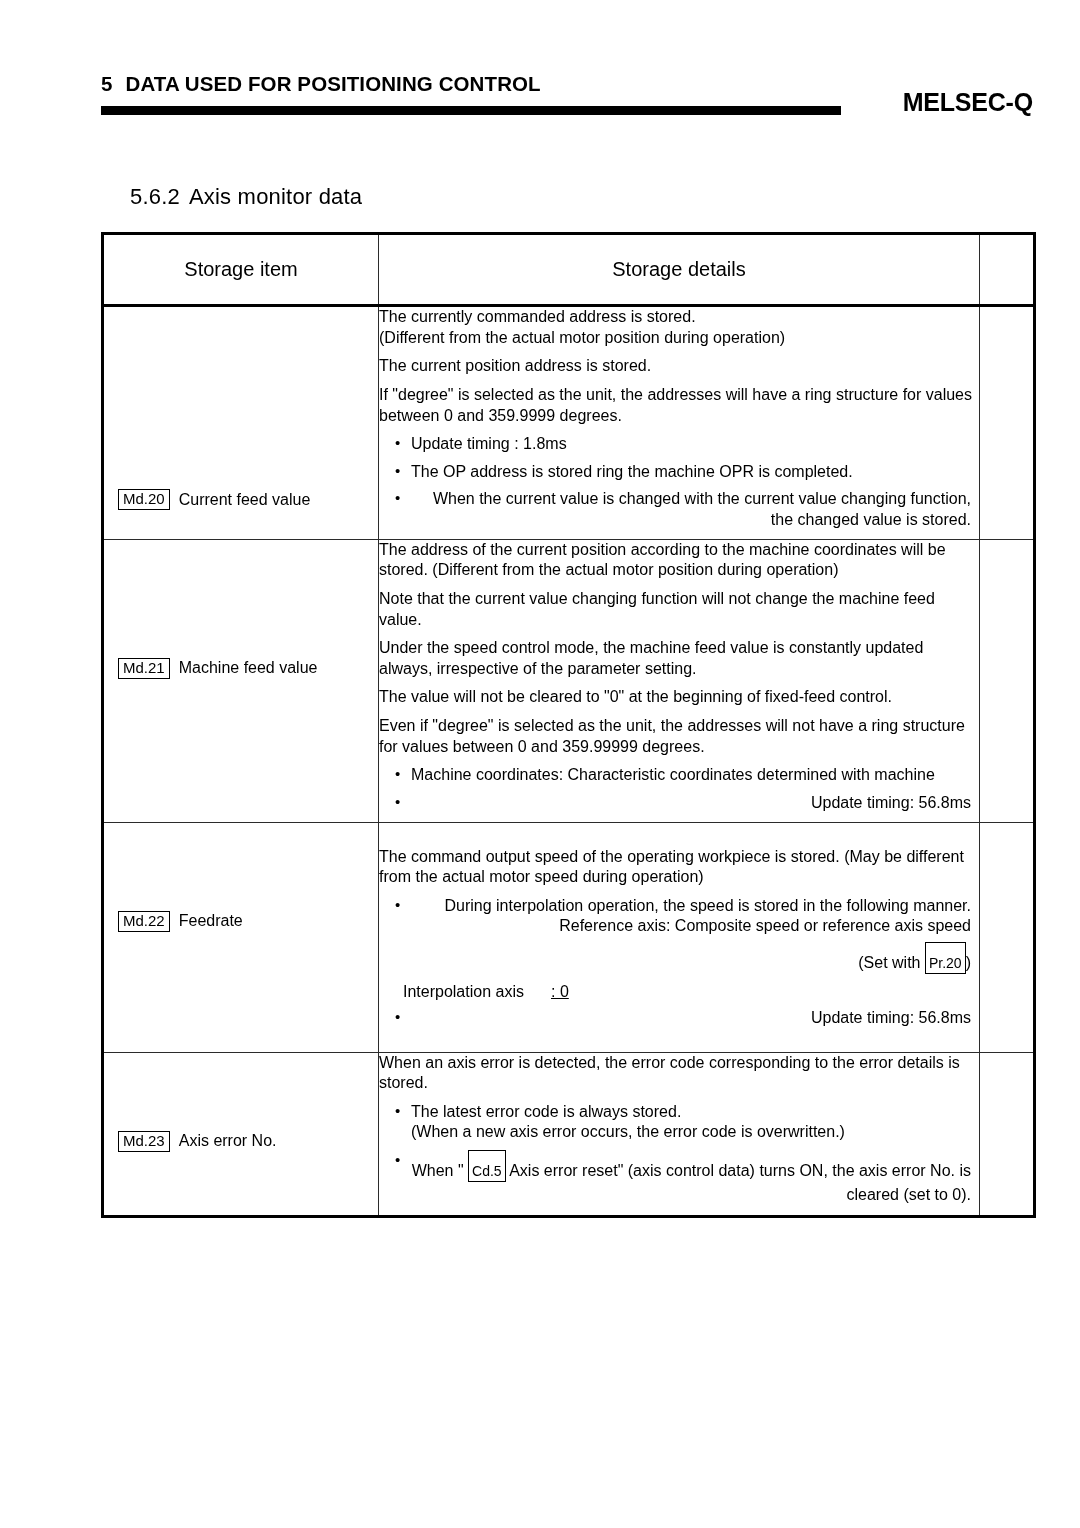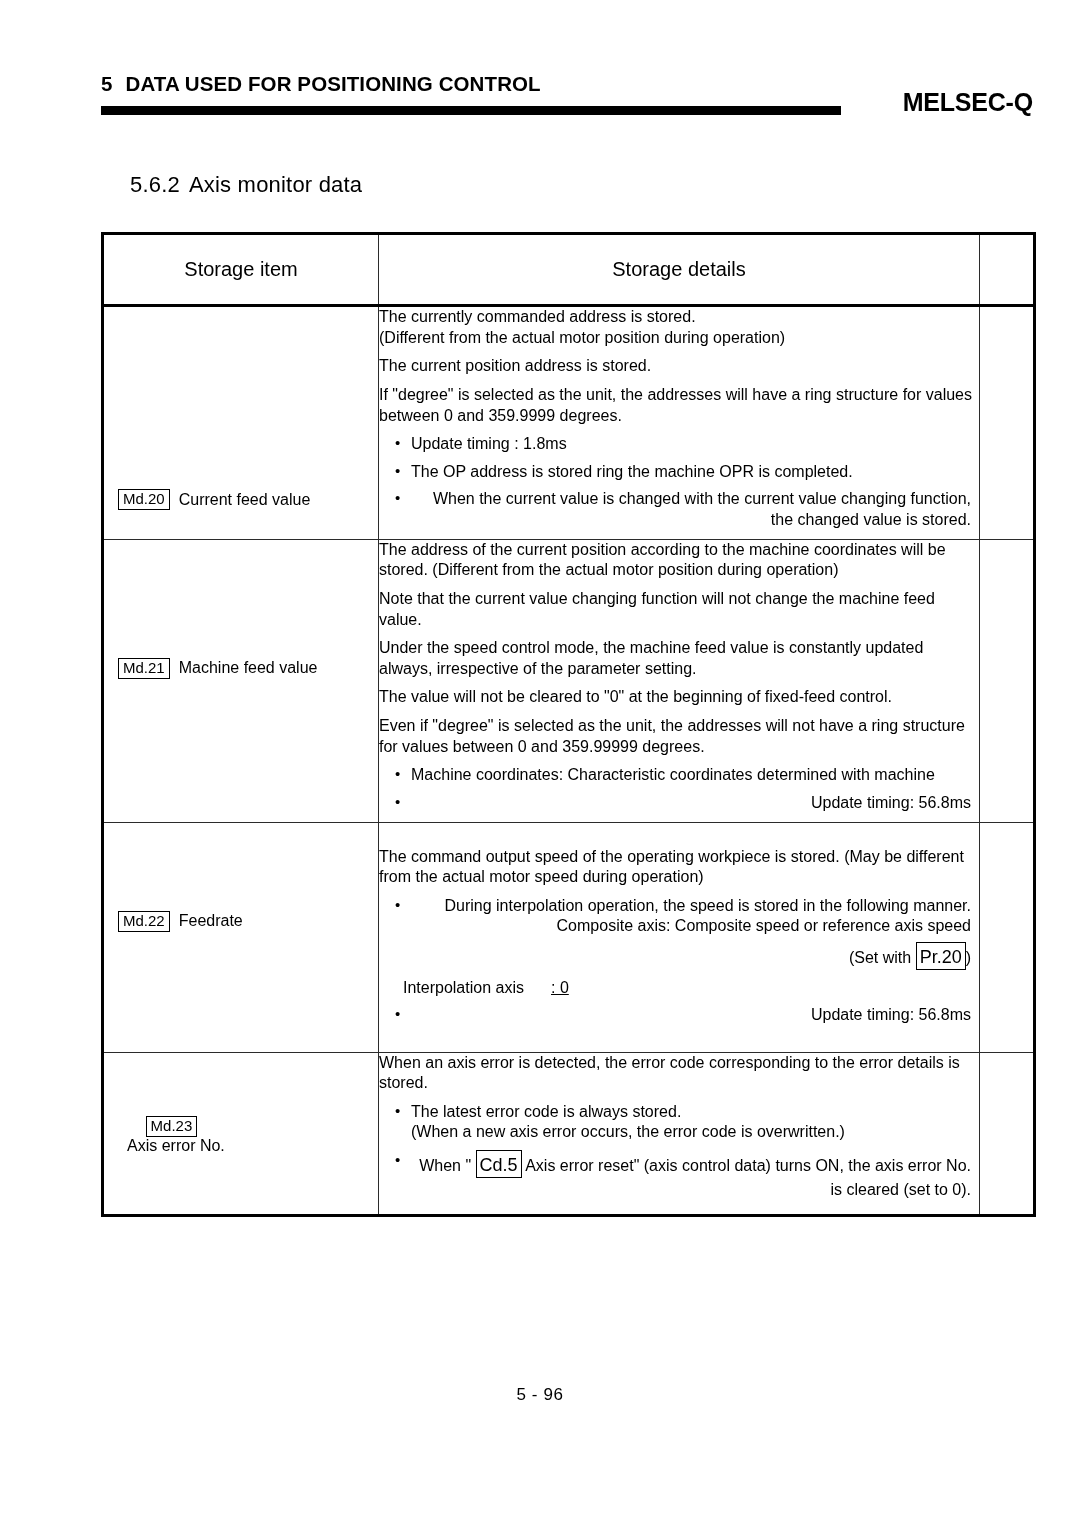--- a/index.html
+++ b/index.html
@@ -58,21 +58,21 @@
     font-size: 25px;
     font-weight: bold;
     letter-spacing: -0.2px;
     white-space: nowrap;
   }
 
   
   .section-heading {
     position: absolute;
     left: 130px;
-    top: 172px;
+    top: 184px;
     font-size: 22px;
     letter-spacing: 0.2px;
     white-space: nowrap;
   }
   .section-heading .sec-num { margin-right: 9px; }
 
   
   .data-table {
     position: absolute;
     left: 101px;
@@ -128,22 +128,22 @@
     display: inline-block;
     border: 1.4px solid #000;
     padding: 0px 4px 1px 4px;
     font-size: 15px;
     line-height: 1.22;
     white-space: nowrap;
   }
   .ref-box-inline {
     display: inline-block;
     border: 1.4px solid #000;
-    padding: 4px 3px 1px 3px;
-    font-size: 18px;
+    padding: 12px 3px 1px 3px;
+    font-size: 14px;
     line-height: 1.18;
     white-space: nowrap;
     vertical-align: baseline;
   }
 
   .cell-details {
     padding: 12px 10px 10px 12px;
     font-size: 16px;
     line-height: 1.29;
   }
@@ -273,51 +273,50 @@
           <div class="item-label" style="top:88px;">
             <span class="ref-box">Md.22</span>
             <span class="txt">Feedrate</span>
           </div>
         </td>
         <td class="cell-details" style="padding-top:24px;">
           <p class="para">The command output speed of the operating workpiece is stored. (May be different from the actual motor speed during operation)</p>
           <ul class="bullet-list">
             <li>
               <span>During interpolation operation, the speed is stored in the following manner.</span>
-              <span class="axis-row"><span style="display:inline-block;width:148px;">Composite axis</span><span>: Composite speed or reference axis speed</span></span>
+              <span class="axis-row"><span style="display:inline-block;width:148px;">Reference axis</span><span>: Composite speed or reference axis speed</span></span>
               <span class="setwith-line" style="display:block;"><span>(Set with</span>
                 <span class="ref-box-inline">Pr.20</span><span>)</span></span>
             </li>
           </ul>
           <div class="cont-line" style="margin-top:2px;text-decoration:underline;"><span style="display:inline-block;width:148px;">Interpolation axis</span><span>: 0</span></div>
           <ul class="bullet-list" style="margin-top:6px;">
             <li>Update timing: 56.8ms</li>
           </ul>
         </td>
         <td></td>
       </tr>
 
       <tr style="height:163px;">
         <td class="cell-item">
-          <div class="item-label" style="top:63px;flex-direction:column;">
+          <div class="item-label" style="top:78px;">
             <span class="ref-box">Md.23</span>
             <span class="txt">Axis error No.</span>
           </div>
         </td>
         <td class="cell-details">
           <p class="para">When an axis error is detected, the error code corresponding to the error details is stored.</p>
           <ul class="bullet-list">
             <li style="white-space:pre-line;">The latest error code is always stored.
 (When a new axis error occurs, the error code is overwritten.)</li>
             <li style="line-height:1.5;"><span>When "</span>
               <span class="ref-box-inline">Cd.5</span>
               <span>Axis error reset" (axis control data) turns ON, the axis error No. is cleared (set to 0).</span></li>
           </ul>
         </td>
         <td></td>
       </tr>
 
     </tbody>
   </table>
 
-  <div class="page-footer">5 -  96</div>
 
 </div>
 
 </body></html>

